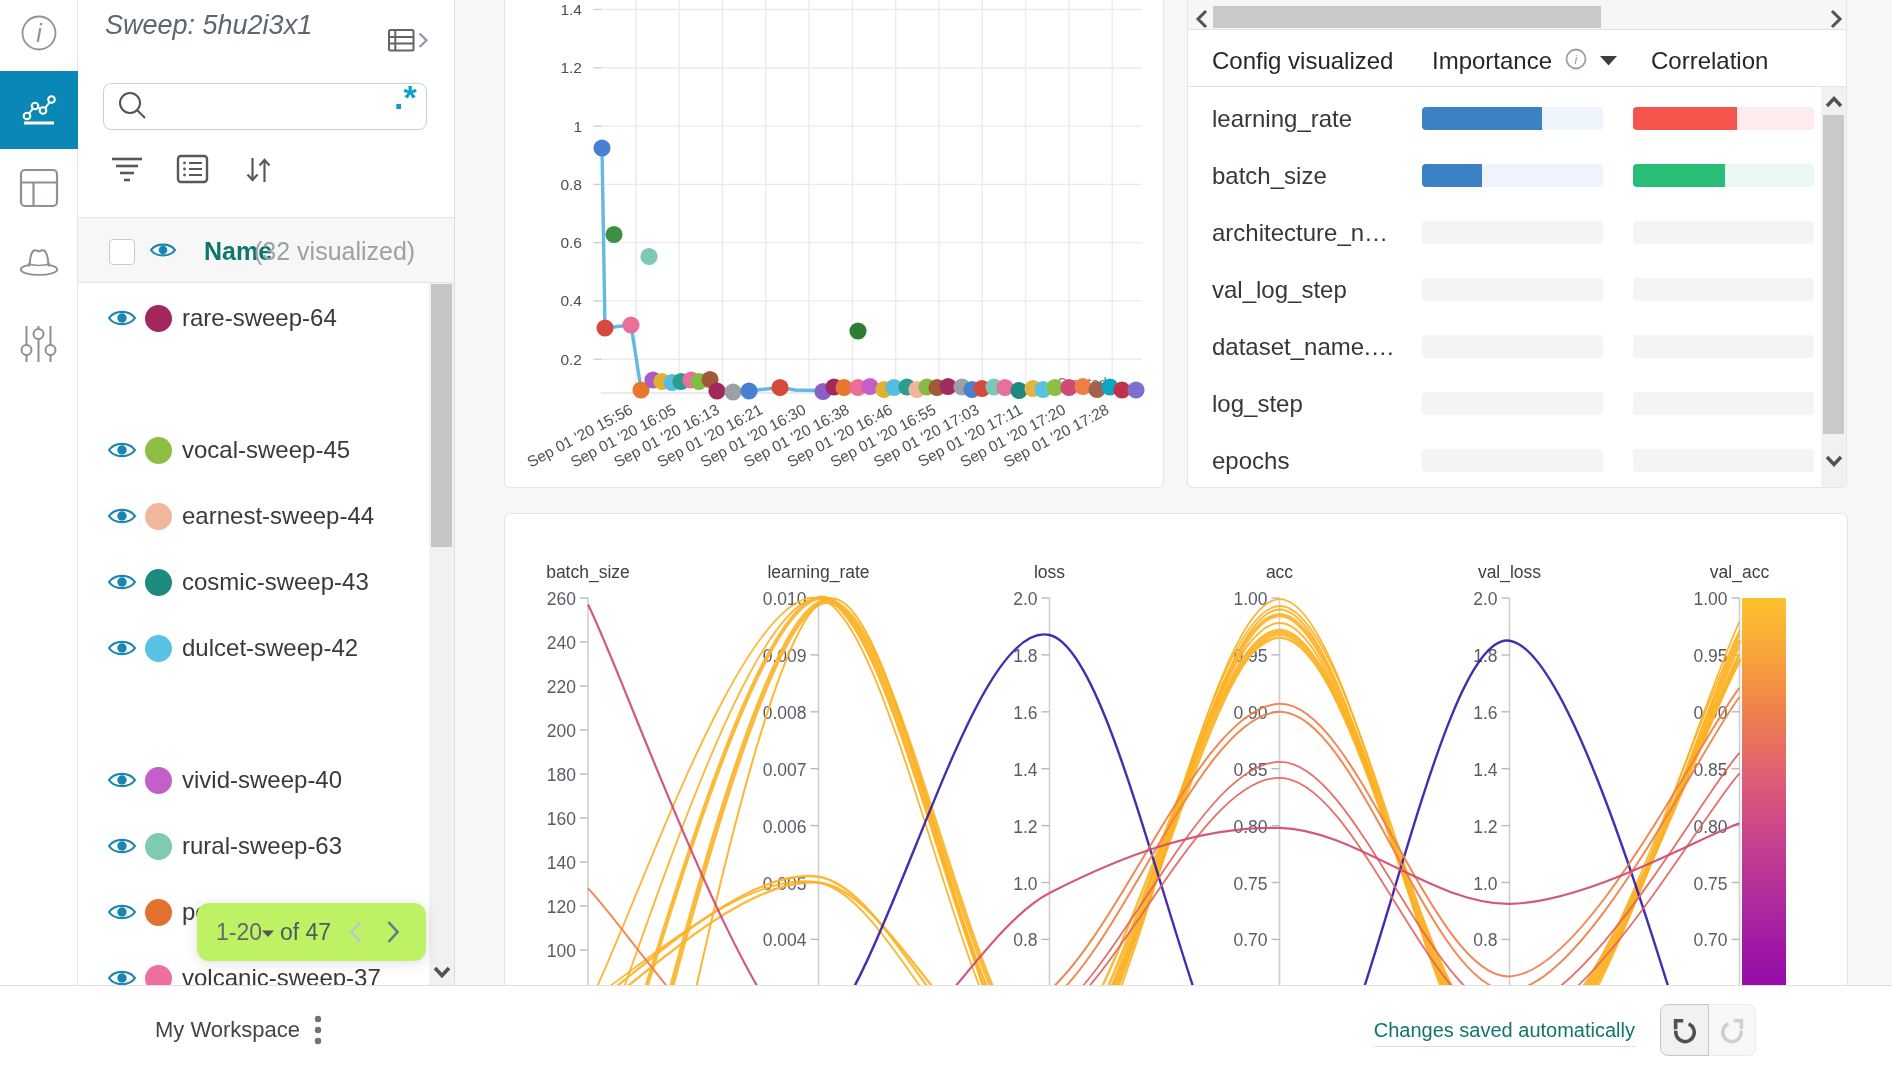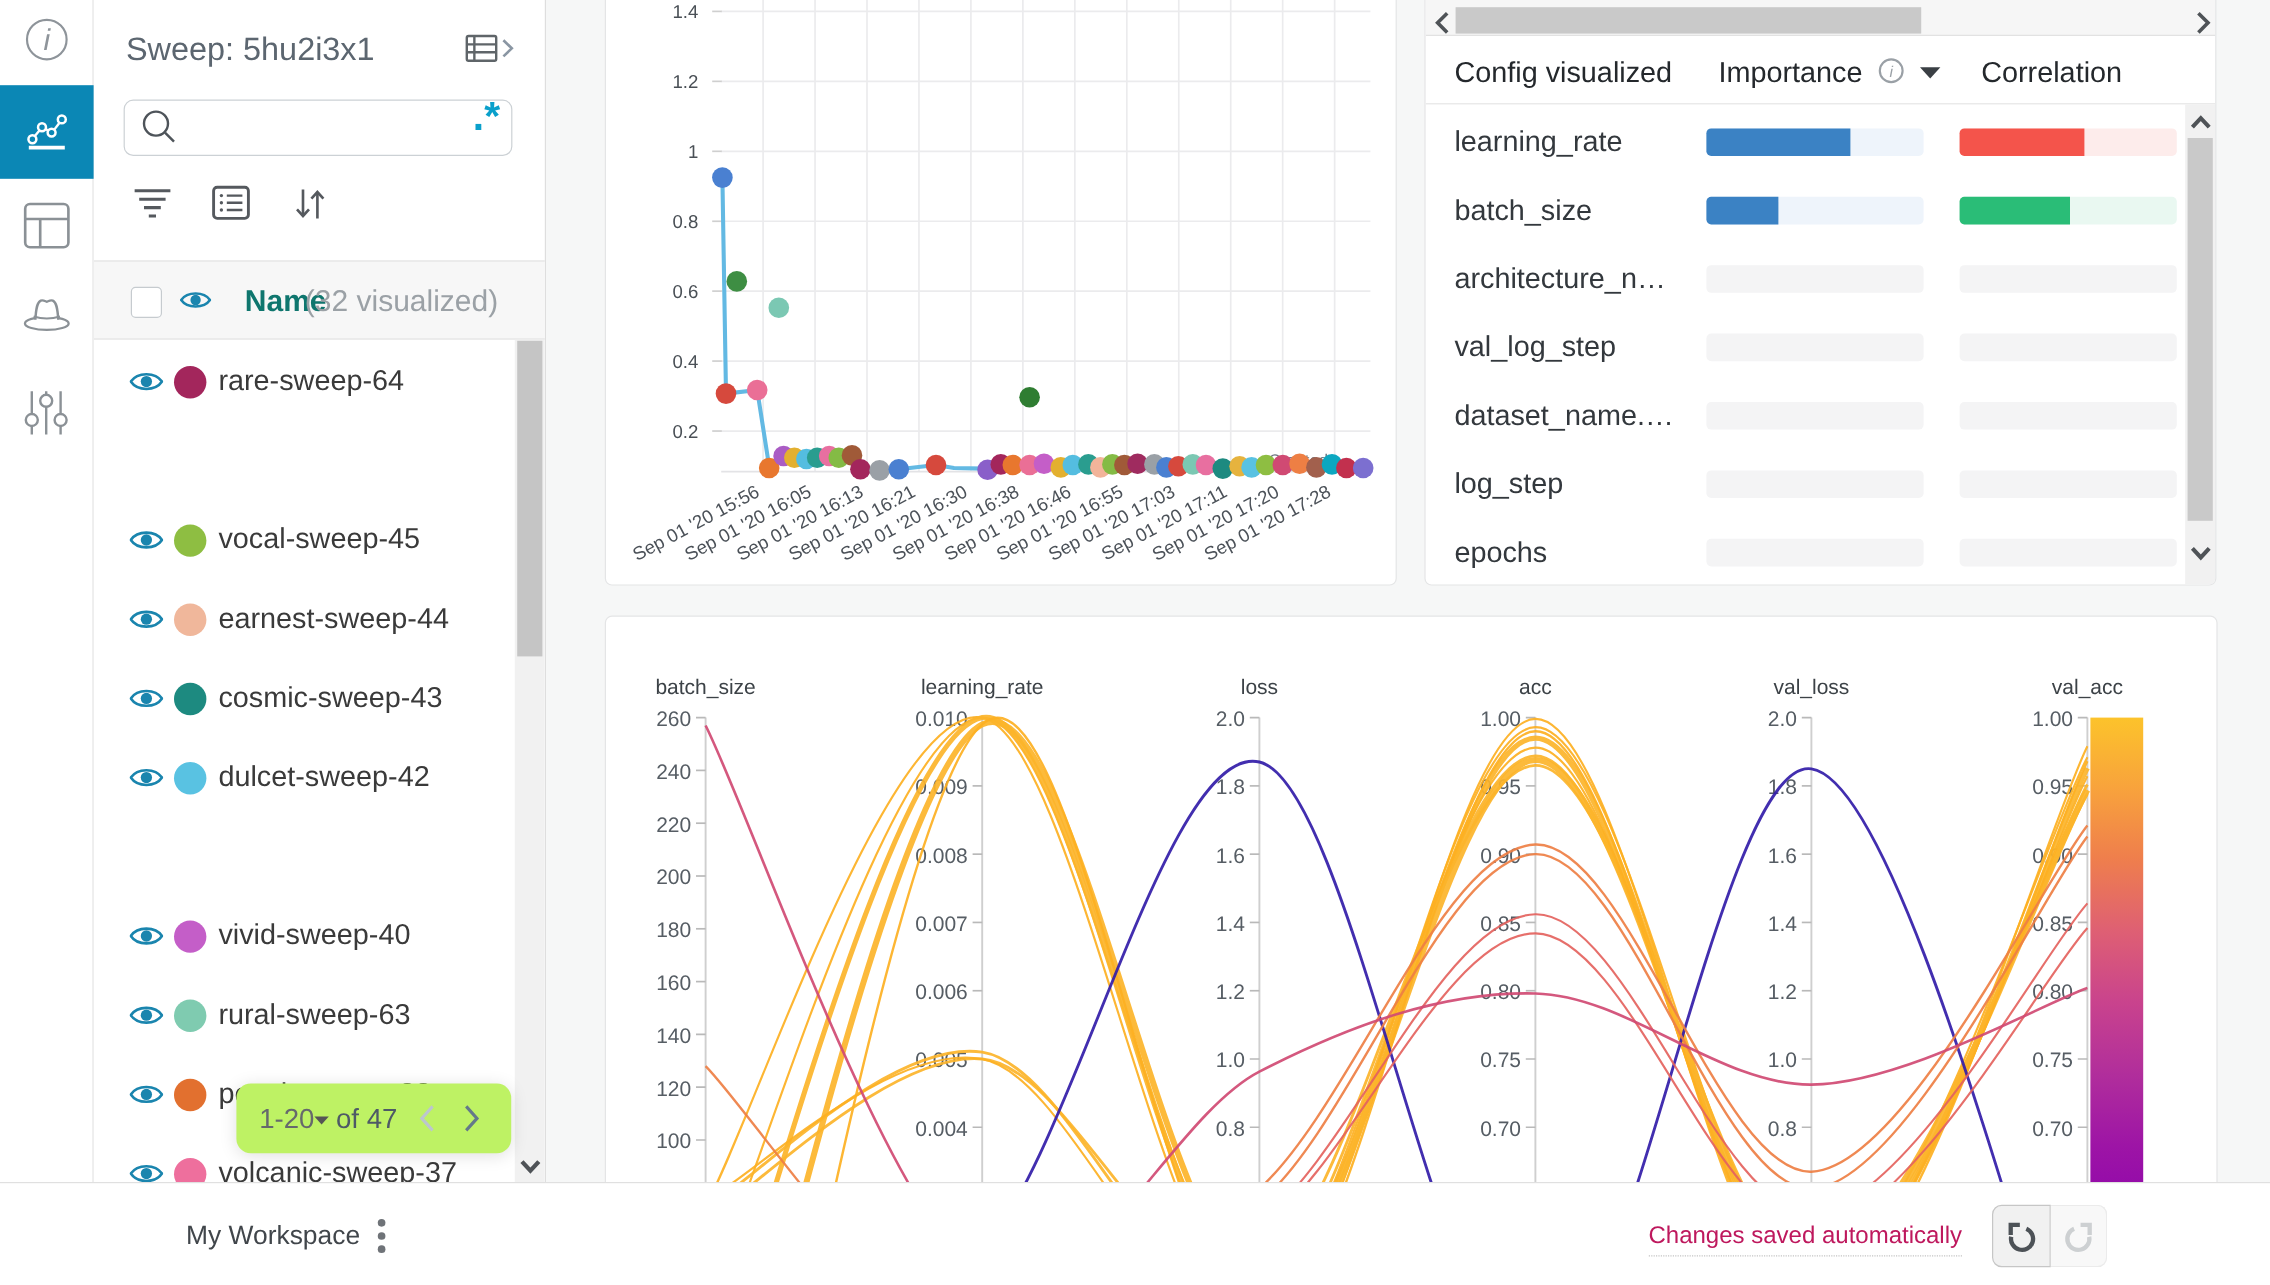--- a/index.html
+++ b/index.html
@@ -4,41 +4,41 @@
 <style>
 * { margin:0; padding:0; box-sizing:border-box; }
 html,body { width:1892px; height:1071px; overflow:hidden;
   font-family:"Liberation Sans", sans-serif; background:#f6f7f7; position:relative; }
 .abs { position:absolute; }
 
 #sidebar { left:0; top:0; width:78px; height:985px; background:#fff; border-right:1px solid #e4e4e4; z-index:5; }
 #navtile { left:0; top:71px; width:78px; height:78px; background:#0b87b5; z-index:6; }
 
 #leftpanel { left:78px; top:0; width:377px; height:985px; background:#fff; border-right:1px solid #dedede; z-index:4; overflow:hidden; }
-#lp-title { left:27px; top:26px; font-size:27px; color:#5c6670; }
+#lp-title { left:27px; top:10px; font-size:27px; color:#5c6670;font-style:italic; }
 #searchbox { left:25px; top:83px; width:324px; height:47px; border:1px solid #ccd1d5; border-radius:8px; background:#fff; }
 #regex { left:316px; top:77px; font-size:34px; line-height:1.2; color:#0aa0cb; font-weight:bold; }
 #namehdr { left:0; top:217px; width:377px; height:66px; background:#f7f7f7; border-top:1px solid #e3e3e3; border-bottom:1px solid #e3e3e3; }
 .chk { left:31px; top:21px; width:26px; height:26px; border:1.5px solid #c6cbcf; border-radius:4px; background:#fff; }
 #namehdr .lbl { left:101px; top:19px; font-size:25px; color:#0f766e; font-weight:bold;margin-left:25px; }
 #namehdr .cnt { left:176px; top:19px; font-size:25px; color:#9ba1a6; font-weight:normal; }
 .row { left:0; width:377px; height:66px; }
 .row .nm { left:104px; top:19px; font-size:24px; color:#3a3a3a; position:absolute; }
 .dot { left:67px; top:20px; width:27px; height:27px; border-radius:50%; position:absolute; }
 .eyeic { left:30px; top:23px; position:absolute; }
 
 #lscroll { left:351px; top:283px; width:25px; height:702px; background:#f1f1f1; }
 #lthumb { left:353px; top:284px; width:21px; height:263px; background:#c5c5c5; }
 
 #pager { left:119px; top:903px; width:229px; height:58px; background:#bef264; border-radius:12px;
   box-shadow:0 2px 14px rgba(0,0,0,0.13); z-index:6; }
 
 #footer { left:0; top:985px; width:1892px; height:86px; background:#fff; border-top:1px solid #e0e0e0; z-index:10; }
 #mywork { left:155px; top:1017px; font-size:22px; color:#41464b; z-index:11; }
-#saved { right:257px; top:1019px; font-size:20px; color:#be185d; border-bottom:1.6px dotted #c4c4c4; padding-bottom:4px; z-index:11; }
+#saved { right:257px; top:1019px; font-size:20px; color:#0f766e; border-bottom:1.6px dotted #c4c4c4; padding-bottom:4px; z-index:11; }
 #btnundo { left:1660px; top:1004px; width:49px; height:52px; background:#f1f1f1; border:1.4px solid #c6c6c6; border-radius:8px 0 0 8px; z-index:11; }
 #btnredo { left:1709px; top:1004px; width:47px; height:52px; background:#f8f8f8; border:1.4px solid #ebebeb; border-left:none; border-radius:0 8px 8px 0; z-index:11; }
 
 .panel { background:#fff; border:1px solid #e4e5e6; border-radius:6px; }
 #chartpanel { left:504px; top:-50px; width:660px; height:538px; }
 #cfgpanel { left:1187px; top:-12px; width:660px; height:500px; overflow:hidden; }
 #pcpanel { left:504px; top:513px; width:1344px; height:500px; }
 
 #hscrollrow { left:0; top:0; width:658px; height:41px; background:#f6f6f6; border-bottom:1px solid #e2e2e2; }
 #hthumb { left:25px; top:17px; width:388px; height:22px; background:#c9c9c9; }

